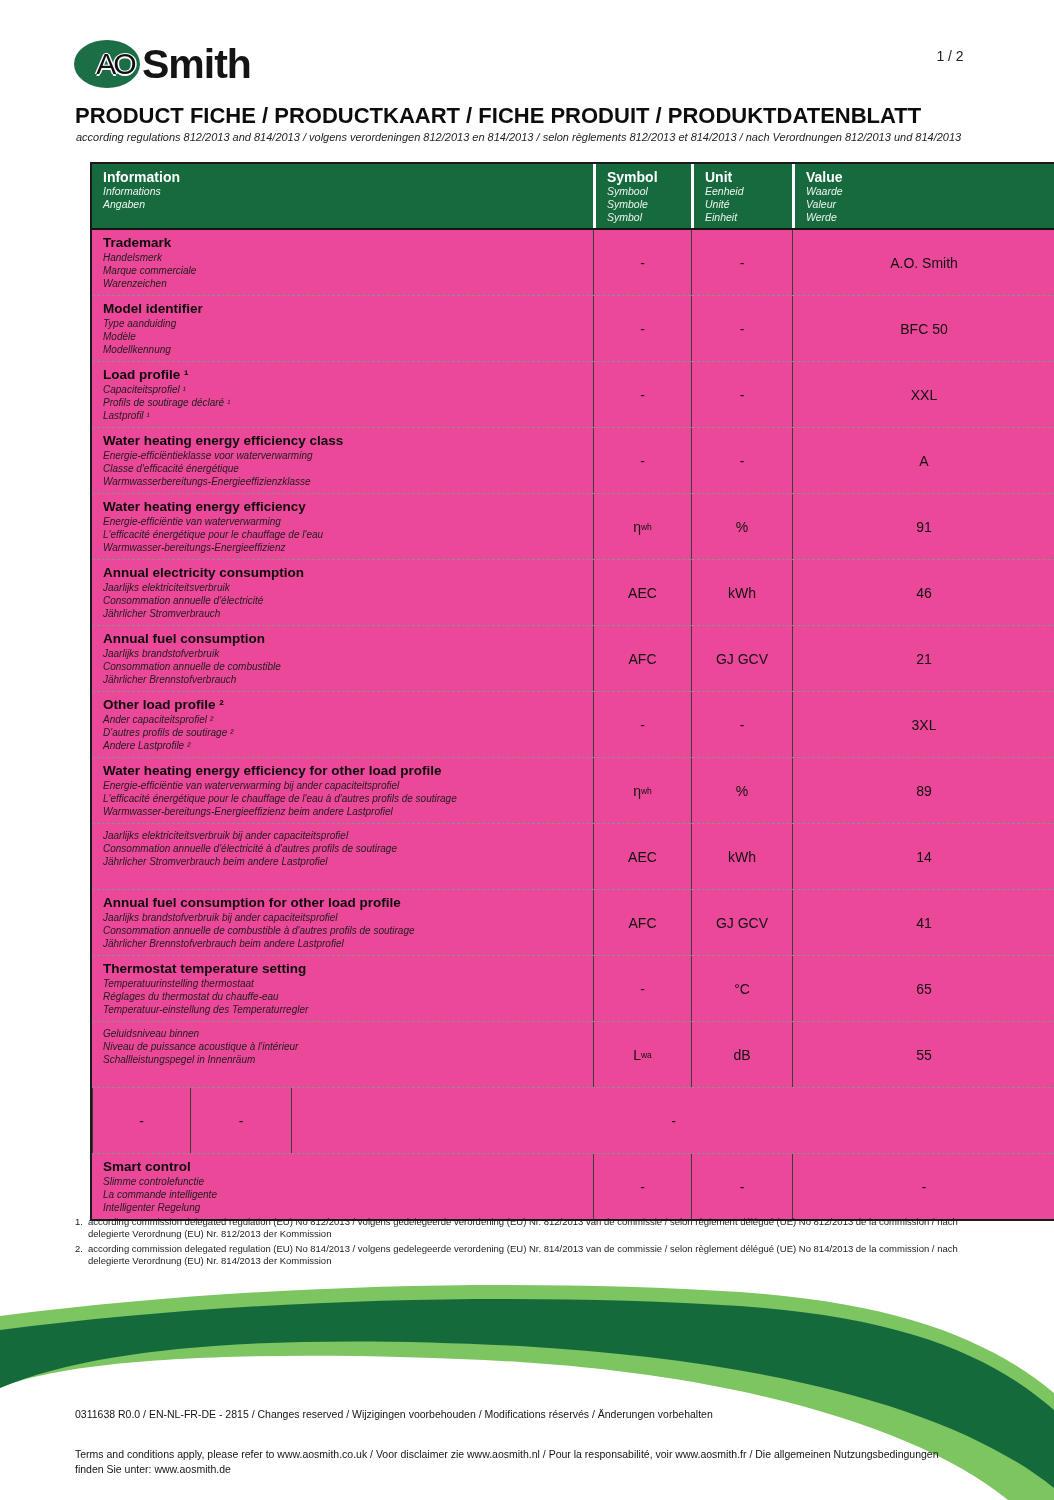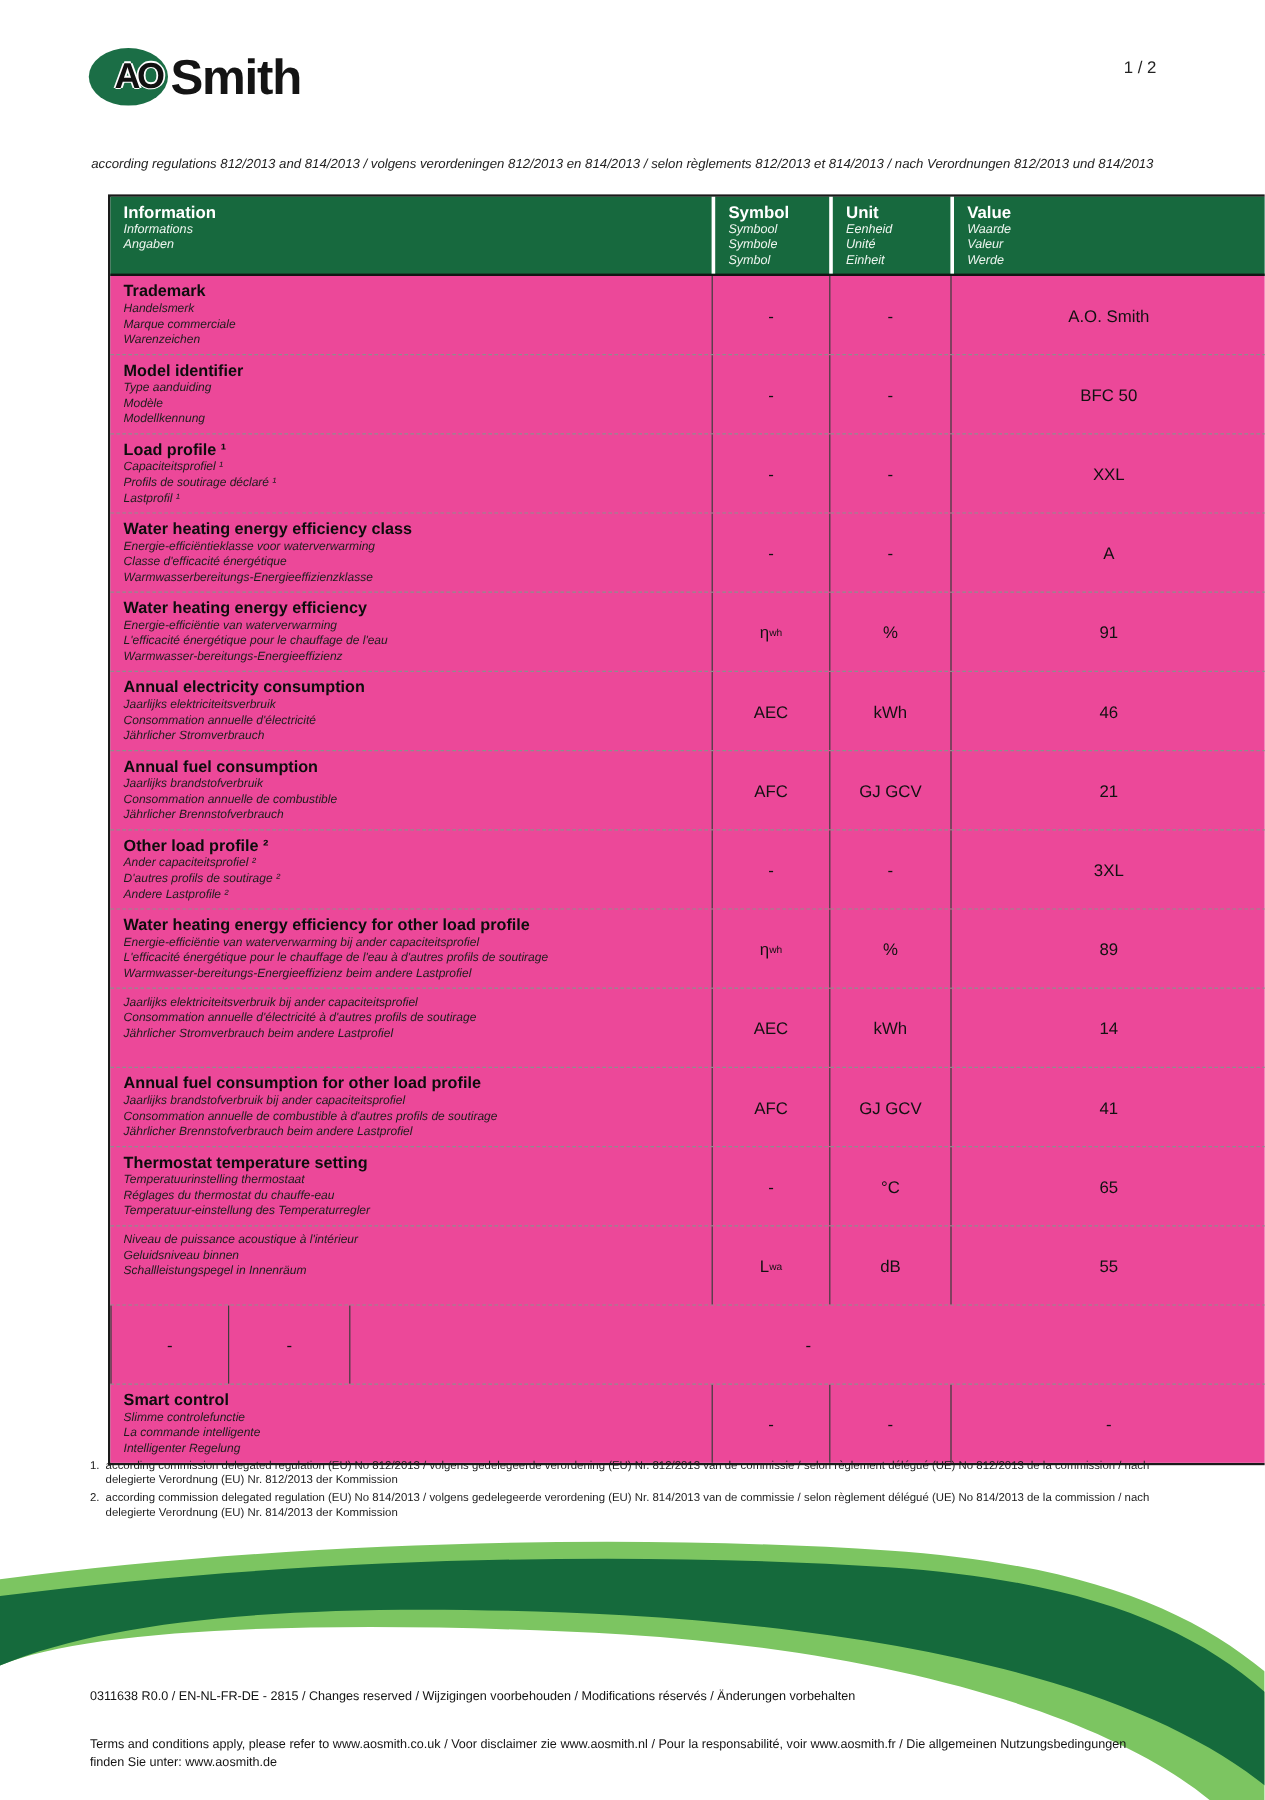--- a/index.html
+++ b/index.html
@@ -3,21 +3,21 @@
 <meta charset="utf-8">
 <style>
   html,body{margin:0;padding:0;background:#ffffff;}
   .page{position:relative;width:1054px;height:1500px;background:#ffffff;overflow:hidden;
         font-family:"Liberation Sans",sans-serif;color:#1a1a1a;}
 
   
   .logo{position:absolute;left:74px;top:40px;display:flex;align-items:center;}
   .logo-ellipse{width:66px;height:48px;background:#1b6e46;border-radius:50%;
                 display:flex;align-items:center;justify-content:center;}
-  .logo-ao{font-weight:bold;font-size:30px;letter-spacing:-3px;color:#111;
+  .logo-ao{font-weight:normal;font-size:30px;letter-spacing:-3px;color:#111;
            text-shadow:-1.5px 0 #fff,1.5px 0 #fff,0 -1.5px #fff,0 1.5px #fff;margin-left:16px;}
   .logo-smith{font-weight:bold;font-size:41px;letter-spacing:-1px;color:#141414;margin-left:2px;}
 
   .pagenum{position:absolute;left:900px;top:48px;width:100px;text-align:center;
            font-size:14px;color:#222;}
 
   .title{position:absolute;left:75px;top:103px;margin:0;width:930px;
          font-size:22px;font-weight:bold;color:#0d0d0d;letter-spacing:0px;white-space:nowrap;}
   .subtitle{position:absolute;left:76px;top:131px;width:930px;
             font-size:11px;font-style:italic;color:#222;white-space:nowrap;}
@@ -70,20 +70,21 @@
 
   <div class="logo">
     <div class="logo-ellipse">
       <span class="logo-ao">AO</span>
     </div>
     <span class="logo-smith">Smith</span>
   </div>
 
   <div class="pagenum">1 / 2</div>
 
+  <h1 class="title">PRODUCT FICHE / PRODUCTKAART / FICHE PRODUIT / PRODUKTDATENBLATT</h1>
   <div class="subtitle">according regulations 812/2013 and 814/2013 / volgens verordeningen 812/2013 en 814/2013 / selon règlements 812/2013 et 814/2013 / nach Verordnungen 812/2013 und 814/2013</div>
 
   <div class="table">
     <div class="thead">
       <div class="hcell info">
         <div class="ht">Information</div>
         <div class="hs">Informations</div>
         <div class="hs">Angaben</div>
       </div>
       <div class="hcell sym">
@@ -280,22 +281,22 @@
       <div class="cell sym">
             <span>-</span>
             <sub class="symsub"></sub>
           </div>
       <div class="cell unit">°C</div>
       <div class="cell val">65</div>
     </div>
 
     <div class="row">
       <div class="cell info">
+        <div class="row-sub">Geluidsniveau binnen</div>
         <div class="row-sub">Niveau de puissance acoustique à l'intérieur</div>
-        <div class="row-sub">Geluidsniveau binnen</div>
         <div class="row-sub">Schallleistungspegel in Innenräum</div>
       </div>
       <div class="cell sym">
             <span>L</span>
             <sub class="symsub">wa</sub>
           </div>
       <div class="cell unit">dB</div>
       <div class="cell val">55</div>
     </div>
 

